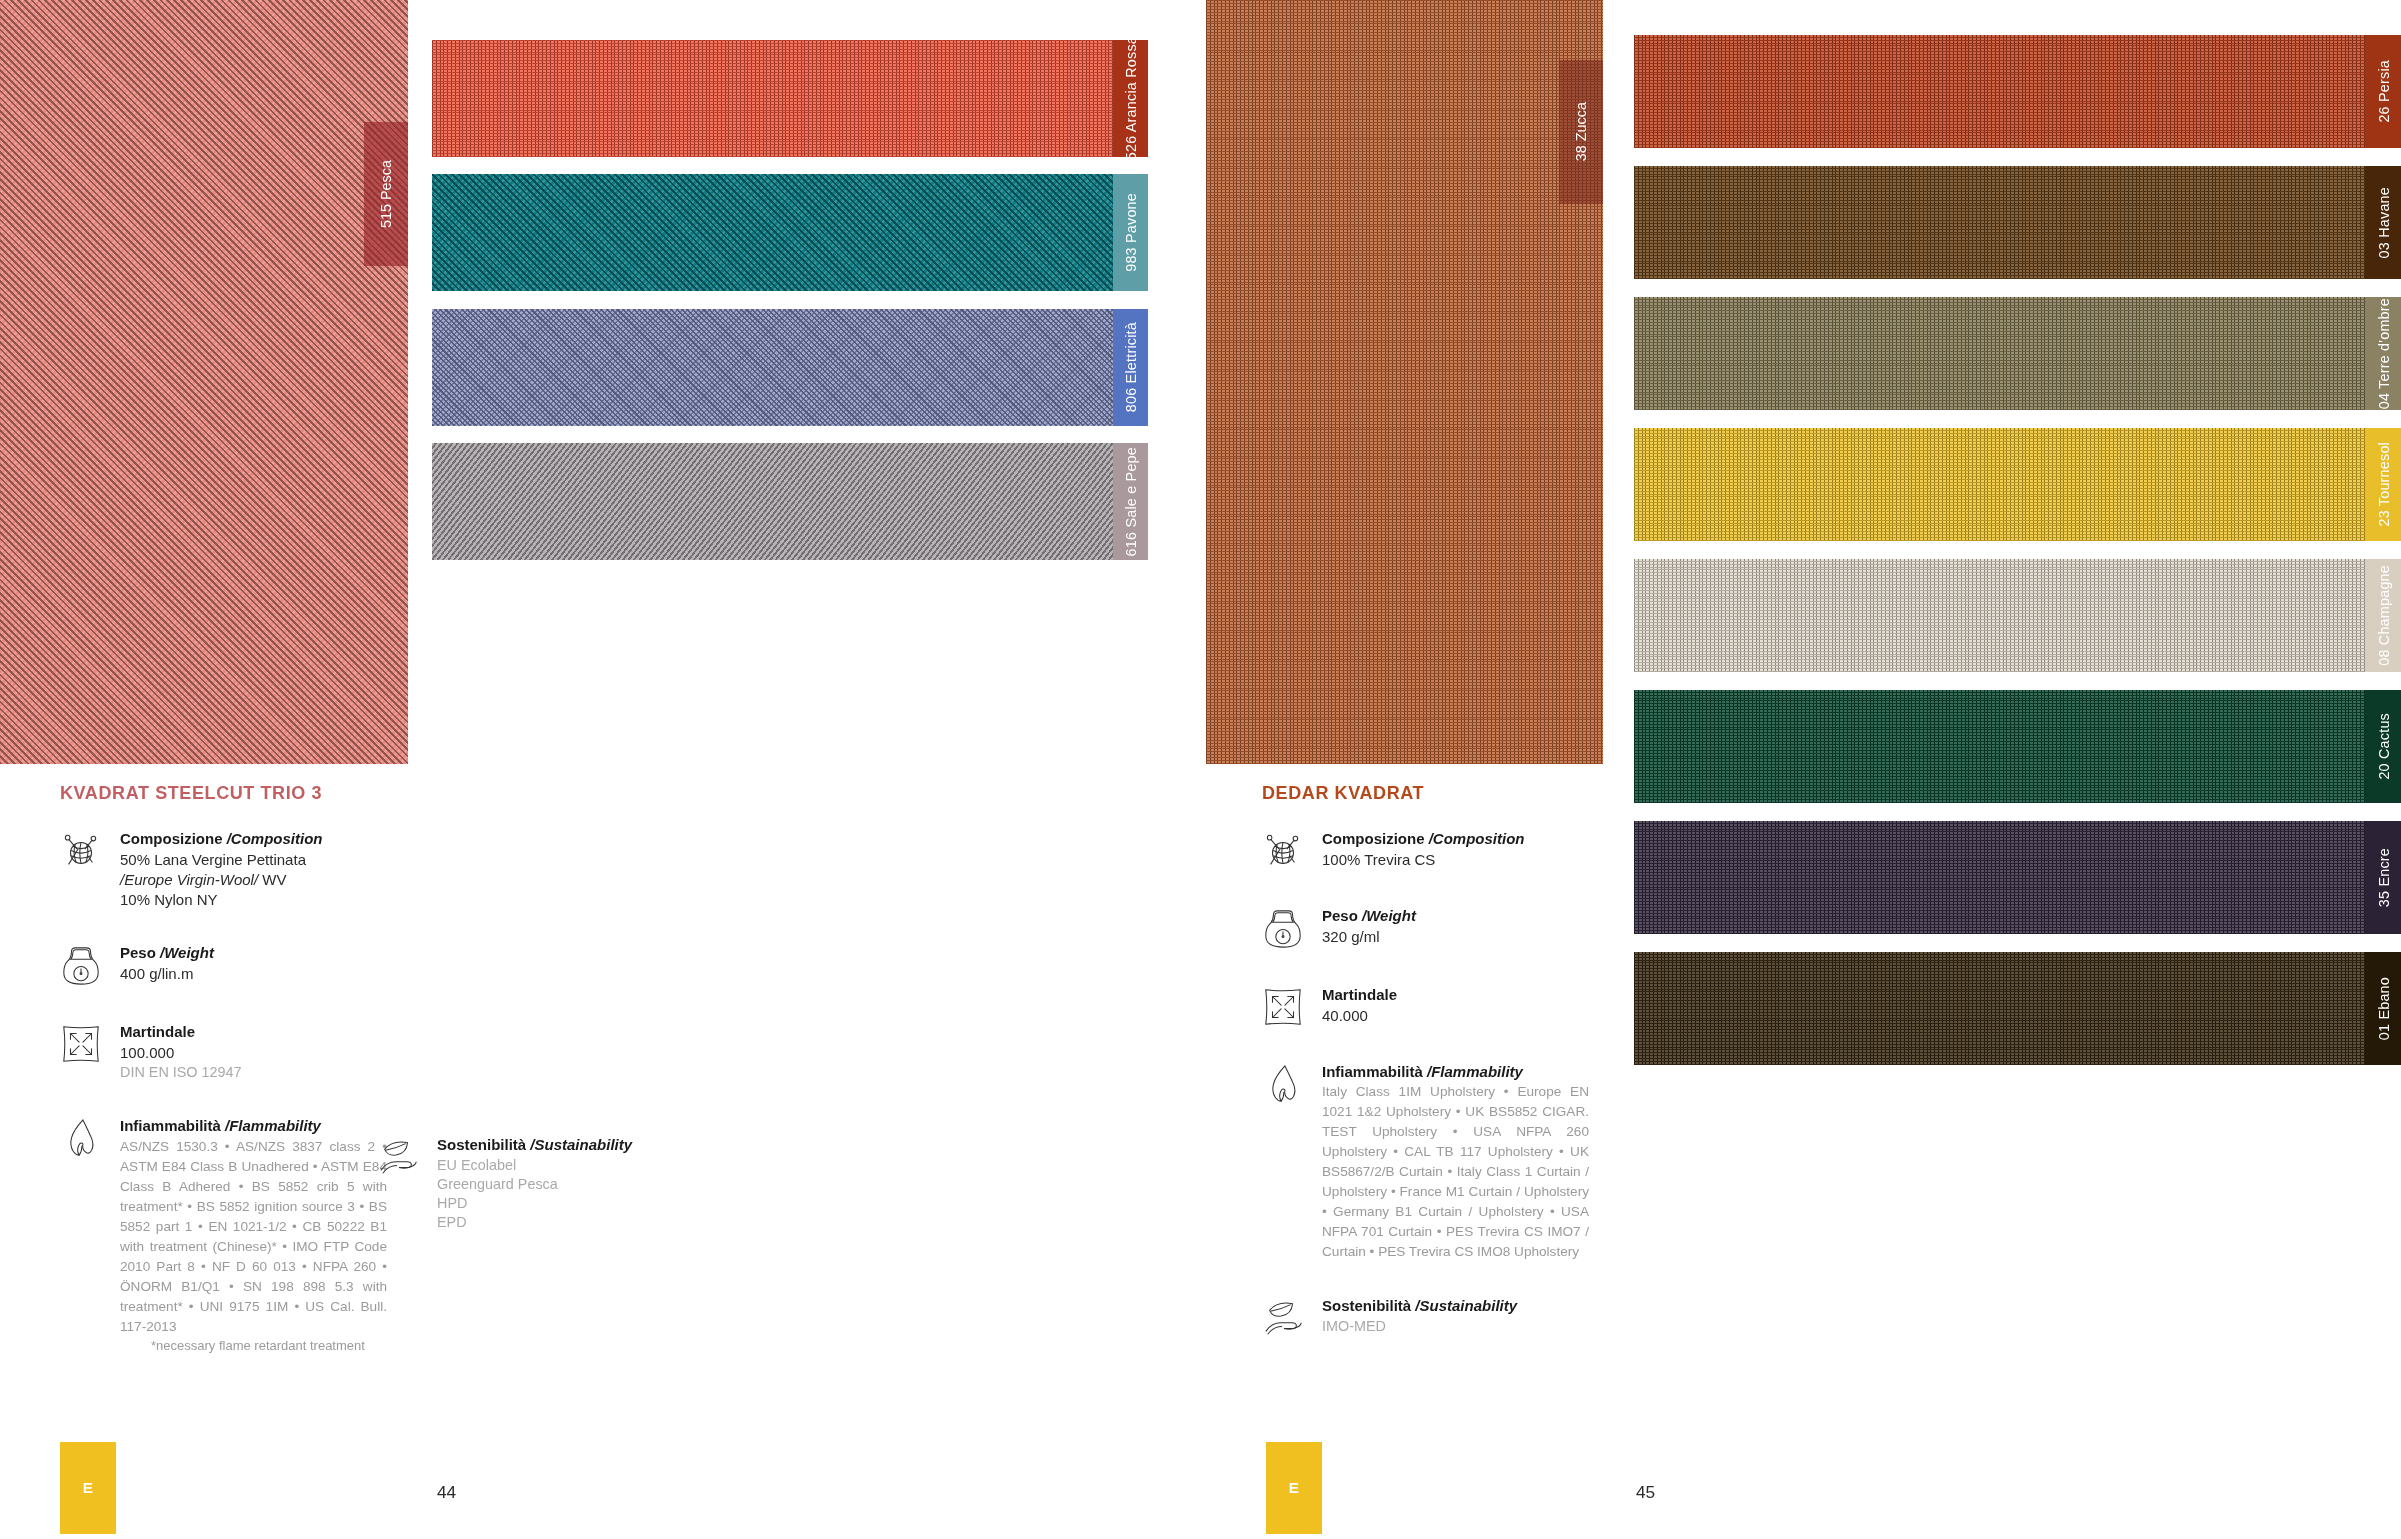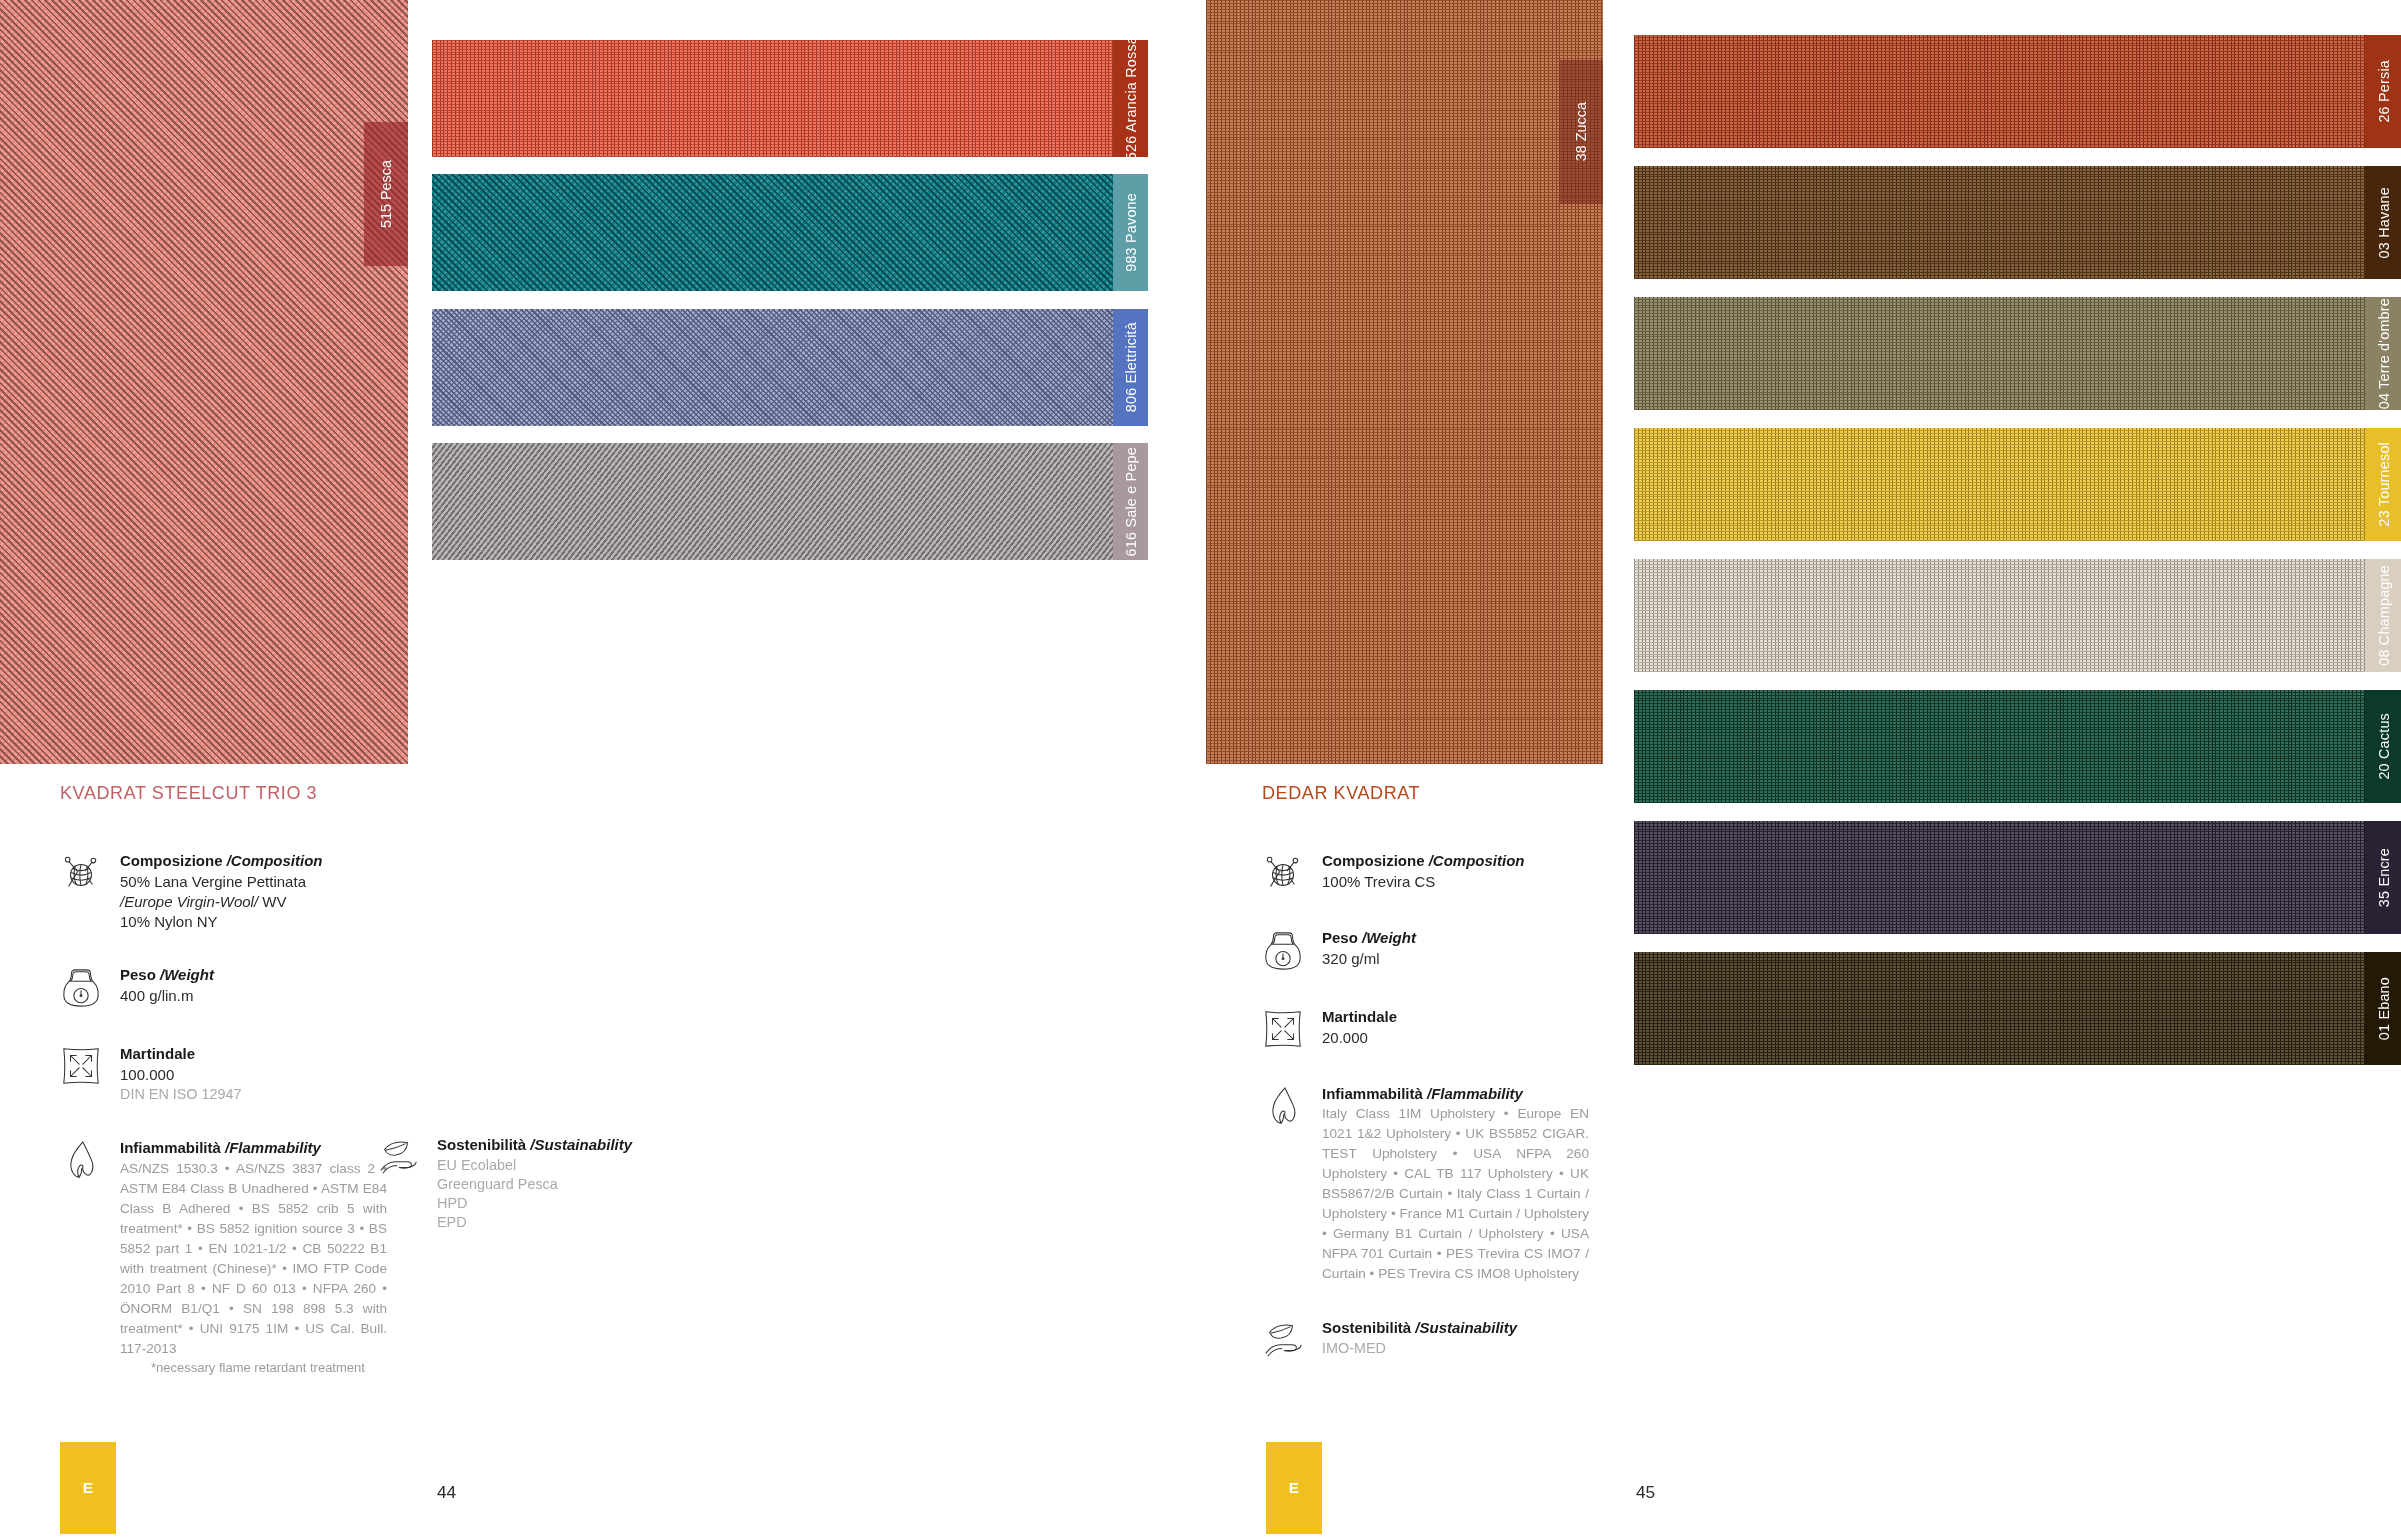--- a/index.html
+++ b/index.html
@@ -37,22 +37,22 @@
     display:flex; align-items:center; justify-content:center;
   }
   .tab-overlay span {
     writing-mode:vertical-rl; transform:rotate(180deg);
     color:#fff; font-size:14.4px; white-space:nowrap;
   }
 
   
   .info { position:absolute; left:60px; top:783px; width:1095px; }
   .brand-title {
-    font-size:18px; font-weight:normal; letter-spacing:0.6px;
-    margin-bottom:46px;
+    font-size:18px; font-weight:bold; letter-spacing:0.6px;
+    margin-bottom:24px;
   }
   .specs { position:relative; }
   .spec-row { display:flex; align-items:flex-start; margin-bottom:33px; }
   .spec-icon { width:60px; flex:0 0 60px; padding-top:1.9px; }
   .spec-icon svg { display:block; }
   .spec-body { padding-top:1.9px; }
   .spec-head { font-size:15px; font-weight:bold; margin-bottom:2.9px; white-space:nowrap; }
   .spec-head em { font-style:italic; font-weight:bold; }
   .spec-val { font-size:15px; color:#2b2b2b; line-height:1.33; }
   .spec-val em { font-style:italic; }
@@ -320,21 +320,21 @@
                 <polyline points="27,11 33,11 33,17"></polyline>
         <line x1="20" y1="24" x2="11" y2="33"></line>
                 <polyline points="11,27 11,33 17,33"></polyline>
         <line x1="24" y1="24" x2="33" y2="33"></line>
                 <polyline points="27,33 33,33 33,27"></polyline>
       </g>
     </svg>
           </div>
           <div class="spec-body">
             <div class="spec-head">Martindale</div>
-            <div class="spec-val">20.000</div>
+            <div class="spec-val">40.000</div>
           </div>
         </div>
         <div class="spec-row">
           <div class="spec-icon">
             <svg width="42" height="46" viewBox="0 0 44 48" fill="none" stroke="#333" stroke-width="1.1">
       <path d="M24 3 Q14 14 12 22 Q10 30 14 36 Q17 40 20 40 Q17 34 20 29 Q22 26 24 28 Q23 33 26 36 Q30 40 33 35 Q36 29 33 22 Q30 15 24 3 Z"></path>
       <path d="M20 40 Q23 36 23 30"></path>
     </svg>
           </div>
           <div class="spec-body">

